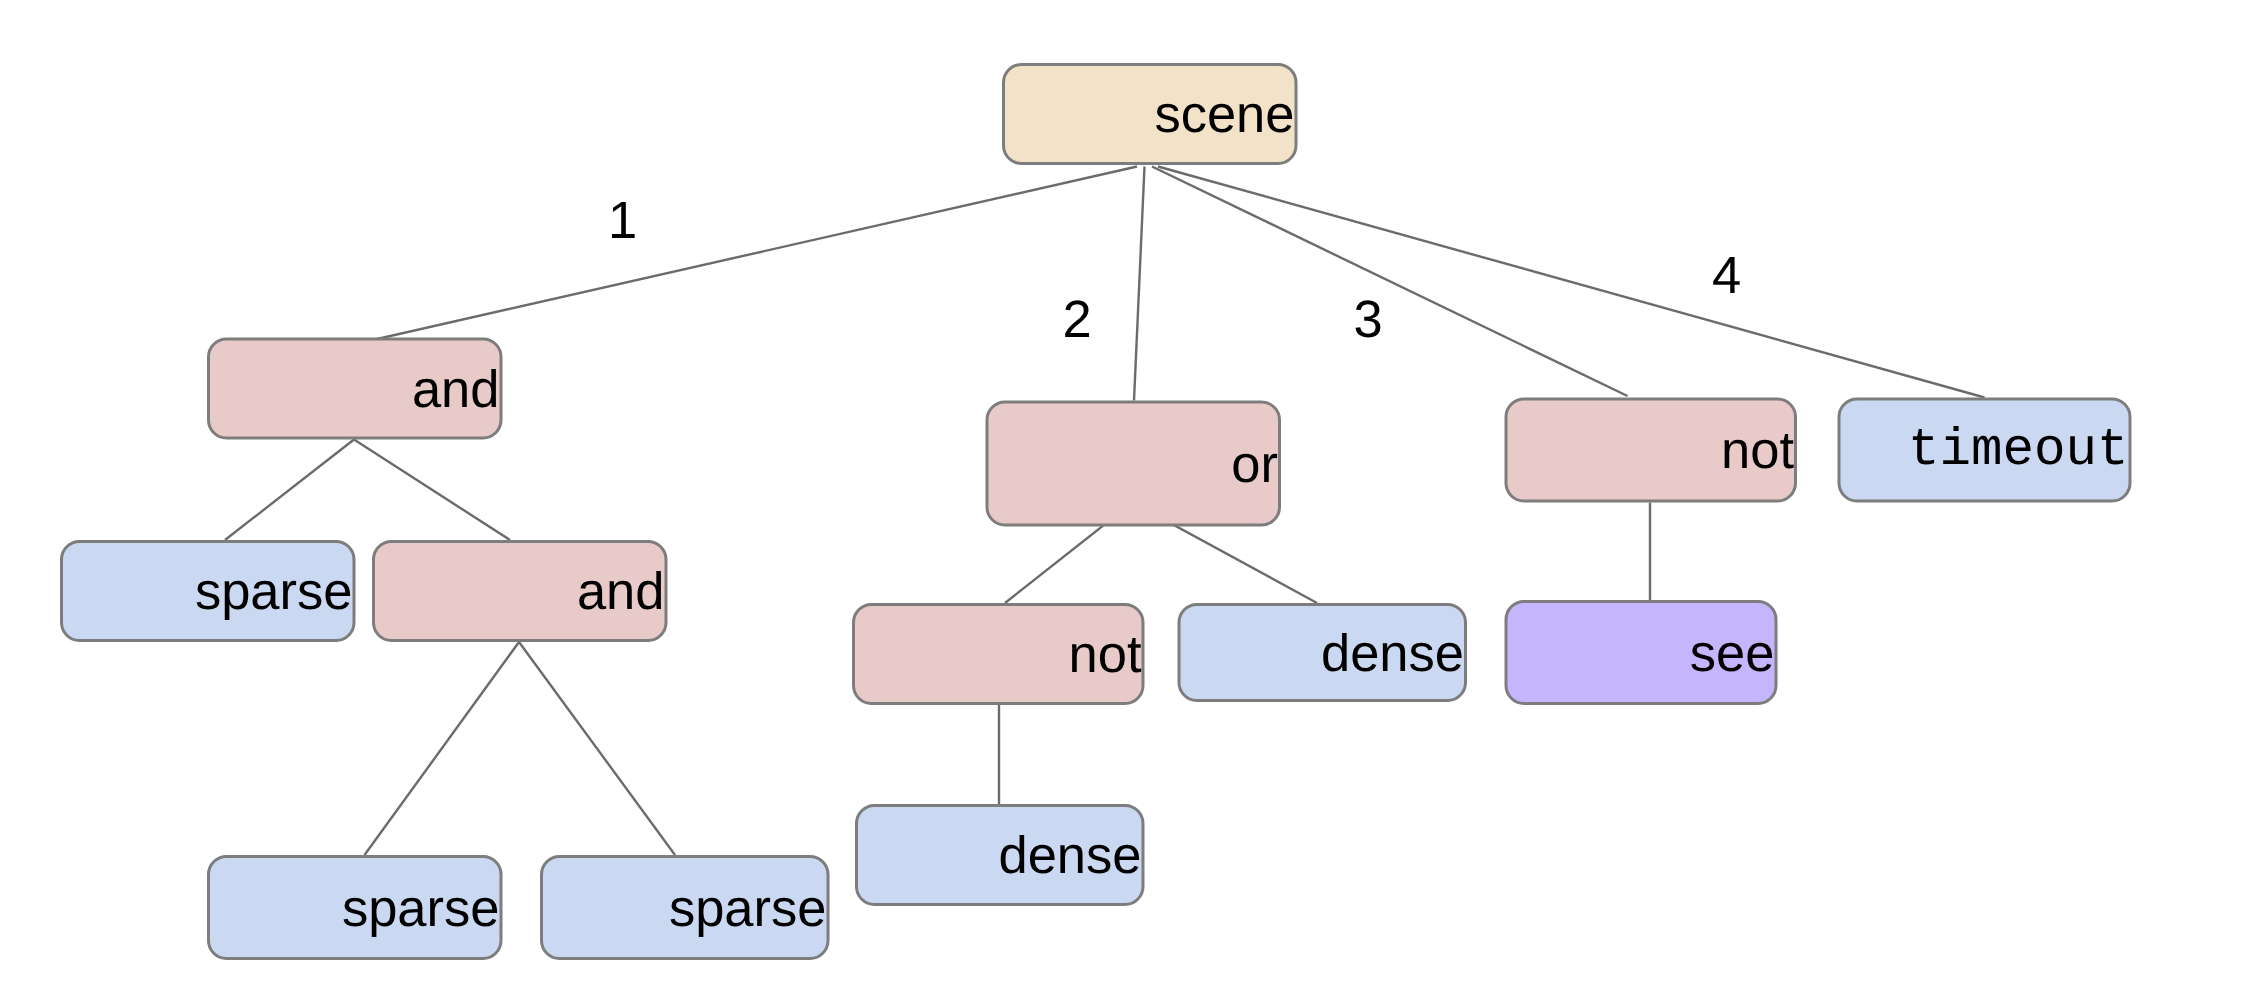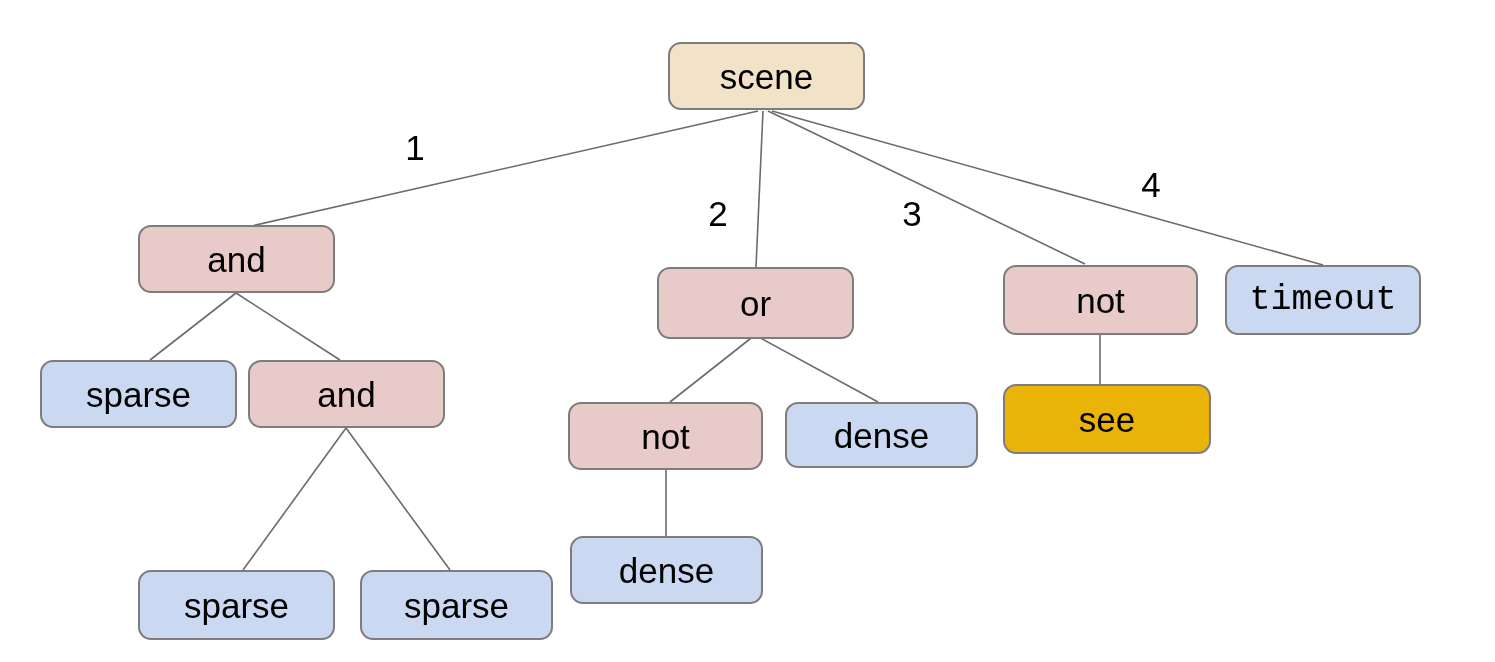--- a/index.html
+++ b/index.html
@@ -21,21 +21,21 @@
     top: 0;
     width: 1495px;
     height: 662px;
     pointer-events: none;
   }
   .node {
     position: absolute;
     box-sizing: border-box;
     display: flex;
     align-items: center;
-    justify-content: center;
+    justify-content: flex-end;
     border-radius: 13px;
     border: 2px solid #7d7d7d;
     font-size: 35px;
     line-height: 1;
     color: #000000;
     white-space: nowrap;
   }
   .edge-label {
     position: absolute;
     transform: translate(-50%, -50%);
@@ -68,42 +68,42 @@
       <div class="edge-label" style="left: 912px; top: 213px; color: rgb(0, 0, 0);">3</div>
       <div class="edge-label" style="left: 1151px; top: 184px; color: rgb(0, 0, 0);">4</div>
     </div>
   <div>
       <div class="node" style="left: 668px; top: 42px; width: 197px; height: 68px; background: rgb(242, 227, 200); border-color: rgb(125, 125, 125); color: rgb(0, 0, 0);">
         <span>scene</span>
       </div>
       <div class="node" style="left: 138px; top: 225px; width: 197px; height: 68px; background: rgb(232, 202, 200); border-color: rgb(125, 125, 125); color: rgb(0, 0, 0);">
         <span>and</span>
       </div>
-      <div class="node" style="left: 657px; top: 267px; width: 197px; height: 72px; background: rgb(232, 202, 200); border-color: rgb(125, 125, 125); color: rgb(0, 0, 0);">
+      <div class="node" style="left: 657px; top: 267px; width: 197px; height: 84px; background: rgb(232, 202, 200); border-color: rgb(125, 125, 125); color: rgb(0, 0, 0);">
         <span>or</span>
       </div>
       <div class="node" style="left: 1003px; top: 265px; width: 195px; height: 70px; background: rgb(232, 202, 200); border-color: rgb(125, 125, 125); color: rgb(0, 0, 0);">
         <span>not</span>
       </div>
       <div class="node" style="left: 1225px; top: 265px; width: 196px; height: 70px; background: rgb(203, 216, 241); border-color: rgb(125, 125, 125); color: rgb(0, 0, 0); font-family: Liberation Mono, monospace;">
         <span>timeout</span>
       </div>
       <div class="node" style="left: 40px; top: 360px; width: 197px; height: 68px; background: rgb(203, 216, 241); border-color: rgb(125, 125, 125); color: rgb(0, 0, 0);">
         <span>sparse</span>
       </div>
       <div class="node" style="left: 248px; top: 360px; width: 197px; height: 68px; background: rgb(232, 202, 200); border-color: rgb(125, 125, 125); color: rgb(0, 0, 0);">
         <span>and</span>
       </div>
       <div class="node" style="left: 568px; top: 402px; width: 195px; height: 68px; background: rgb(232, 202, 200); border-color: rgb(125, 125, 125); color: rgb(0, 0, 0);">
         <span>not</span>
       </div>
       <div class="node" style="left: 785px; top: 402px; width: 193px; height: 66px; background: rgb(203, 216, 241); border-color: rgb(125, 125, 125); color: rgb(0, 0, 0);">
         <span>dense</span>
       </div>
-      <div class="node" style="left: 1003px; top: 384px; width: 208px; height: 70px; background: #eab308; border-color: rgb(125, 125, 125); color: rgb(0, 0, 0);">
+      <div class="node" style="left: 1003px; top: 400px; width: 182px; height: 70px; background: #c4b5fd; border-color: rgb(125, 125, 125); color: rgb(0, 0, 0);">
         <span>see</span>
       </div>
       <div class="node" style="left: 138px; top: 570px; width: 197px; height: 70px; background: rgb(203, 216, 241); border-color: rgb(125, 125, 125); color: rgb(0, 0, 0);">
         <span>sparse</span>
       </div>
       <div class="node" style="left: 360px; top: 570px; width: 193px; height: 70px; background: rgb(203, 216, 241); border-color: rgb(125, 125, 125); color: rgb(0, 0, 0);">
         <span>sparse</span>
       </div>
       <div class="node" style="left: 570px; top: 536px; width: 193px; height: 68px; background: rgb(203, 216, 241); border-color: rgb(125, 125, 125); color: rgb(0, 0, 0);">
         <span>dense</span>

